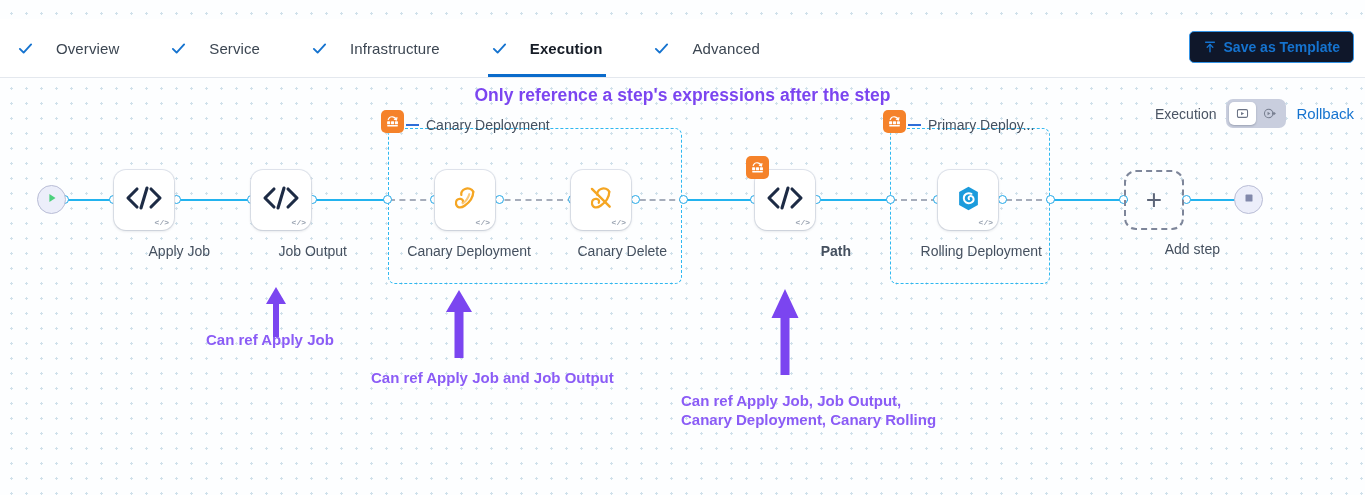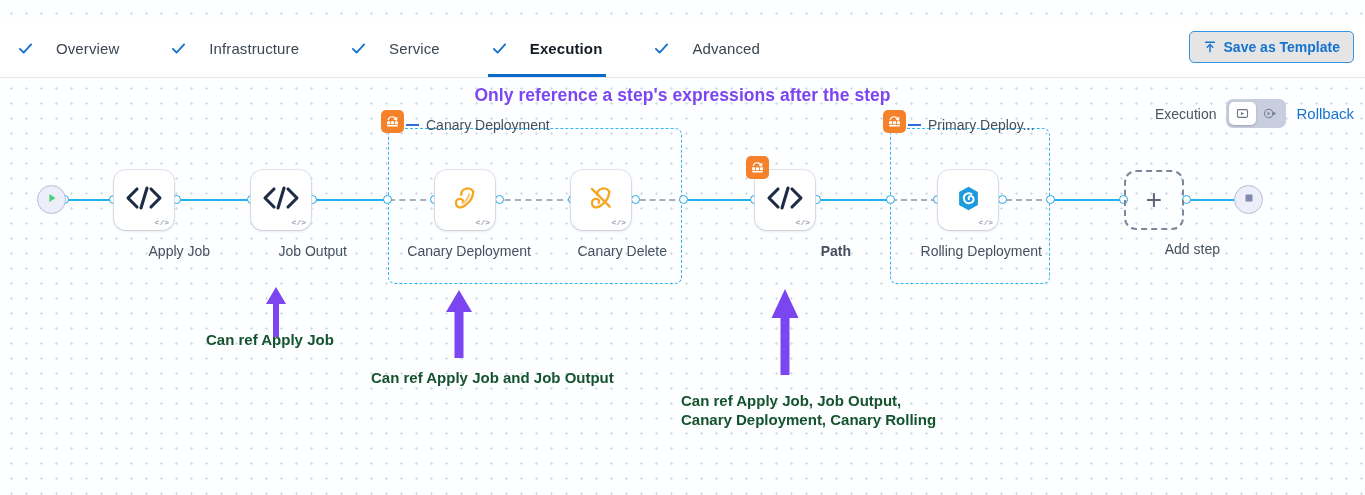--- a/index.html
+++ b/index.html
@@ -72,21 +72,21 @@
   .save-tpl {
     position: absolute;
     right: 11px; top: 12px;
     height: 32px;
     display: flex;
     align-items: center;
     gap: 7px;
     padding: 0 13px;
     border: 1px solid #3494e6;
     border-radius: 5px;
-    background: #e5e5e5;
+    background: #0f172a;
     color: #1573cf;
     font-size: 14px;
     font-weight: bold;
     cursor: pointer;
     white-space: nowrap;
   }
   .save-tpl svg { display: block; }
 
   
   .headline {
@@ -245,21 +245,21 @@
     background: #f5822a;
     display: flex; align-items: center; justify-content: center;
   }
 
   
   .arrow { position: absolute; }
   .anno-text {
     position: absolute;
     font-size: 15px;
     font-weight: bold;
-    color: #14532d;
+    color: #8b5cf6;
     line-height: 21px;
     white-space: pre;
   }
 </style>
 </head>
 <body>
 
 <div class="canvas-bg"></div>
 
 <div class="tabbar">
@@ -273,30 +273,30 @@
       </span>
       <span class="tlabel">Overview</span>
     </div>
 
     <div class="tab">
       <span class="tick">
         <svg viewBox="0 0 16 16" width="15" height="15">
             <path d="M2 8.4 L6 12.4 L14 3.6" stroke="#1573cf" stroke-width="2" fill="none" stroke-linecap="round" stroke-linejoin="round"></path>
           </svg>
       </span>
-      <span class="tlabel">Infrastructure</span>
+      <span class="tlabel">Service</span>
     </div>
 
     <div class="tab">
       <span class="tick">
         <svg viewBox="0 0 16 16" width="15" height="15">
             <path d="M2 8.4 L6 12.4 L14 3.6" stroke="#1573cf" stroke-width="2" fill="none" stroke-linecap="round" stroke-linejoin="round"></path>
           </svg>
       </span>
-      <span class="tlabel">Service</span>
+      <span class="tlabel">Infrastructure</span>
     </div>
 
     <div class="tab active">
       <span class="tick">
         <svg viewBox="0 0 16 16" width="15" height="15">
             <path d="M2 8.4 L6 12.4 L14 3.6" stroke="#1573cf" stroke-width="2" fill="none" stroke-linecap="round" stroke-linejoin="round"></path>
           </svg>
       </span>
       <span class="tlabel">Execution</span>
     </div>

